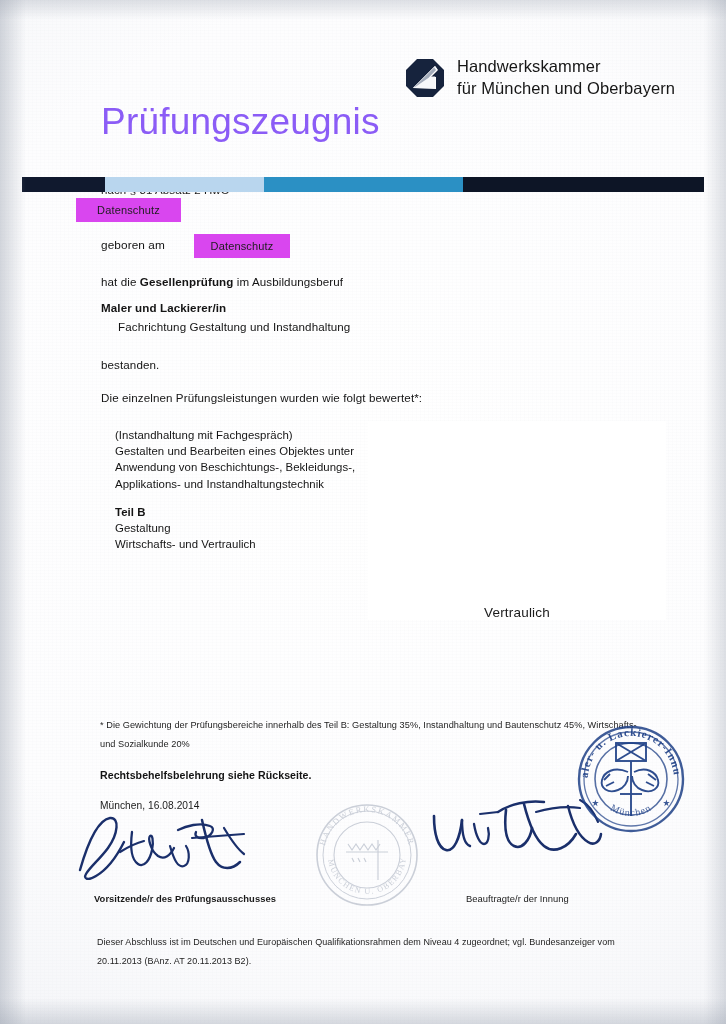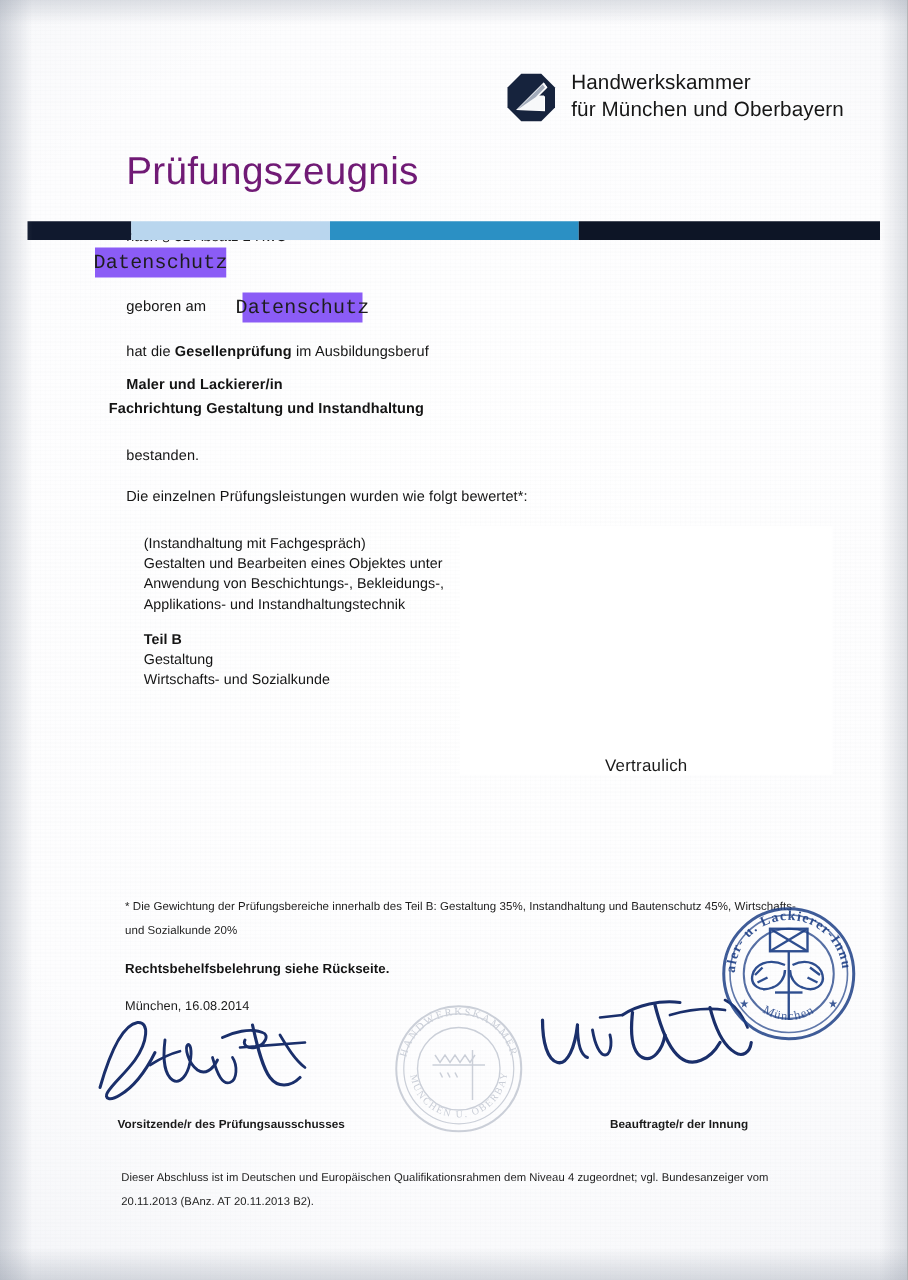--- a/index.html
+++ b/index.html
@@ -70,24 +70,24 @@
     color: #161616;
     letter-spacing: .1px;
     font-weight: 400;
   }
   .logo-text .l1, .logo-text .l2 { display: block; white-space: nowrap; }
 
   
   .doc-title {
     position: absolute;
     left: 101px;
-    top: 121px;
-    font-size: 31px;
+    top: 103px;
+    font-size: 37px;
     line-height: 1;
-    color: #701a75;
+    color: #8b5cf6;
     letter-spacing: .2px;
     font-weight: 400;
   }
   .doc-subtitle {
     position: absolute;
     left: 101px;
     top: 144px;
     font-size: 11.5px;
     color: #1b1b1b;
     font-weight: 400;
@@ -102,47 +102,46 @@
     top: 177px;
     width: 682px;
     height: 15px;
     display: flex;
   }
   .color-bar .seg { height: 100%; }
 
   
   .redact {
     position: absolute;
-    background: #8b5cf6;
+    background: #d946ef;
     color: #1d1d1d;
-    font-size: 16px;
+    font-size: 11px;
     display: flex;
     align-items: center;
     justify-content: center;
     letter-spacing: .15px;
     box-shadow: 0 0 0 0 rgba(0,0,0,0);
-    font-family: Liberation Mono, monospace;
   }
   #redact-name  { left: 76px;  top: 198px; width: 105px; height: 24px; }
   #redact-birth { left: 194px; top: 234px; width: 96px;  height: 24px; }
 
   
   .body-line {
     position: absolute;
     font-size: 11.6px;
     color: #141414;
     letter-spacing: .1px;
     white-space: nowrap;
   }
   .b { font-weight: bold; }
 
   #ln-geboren { left: 101px; top: 238px; font-size: 11.8px; font-weight: normal; }
   #ln-hatdie  { left: 101px; top: 275px; }
   #ln-beruf   { left: 101px; top: 301px; font-weight: bold; }
-  #ln-fach    { left: 87px; top: 320px; font-weight: bold; }
+  #ln-fach    { left: 118px; top: 320px; font-weight: normal; }
   #ln-best    { left: 101px; top: 358px; }
   #ln-bewert  { left: 101px; top: 391px; }
 
   
   .results {
     position: absolute;
     left: 115px;
     top: 427px;
     width: 255px;
     font-size: 11.4px;
@@ -178,21 +177,21 @@
     color: #1d1d1d;
     letter-spacing: .05px;
     white-space: nowrap;
   }
   #fn-1 { left: 100px; top: 720px; }
   #fn-2 { left: 100px; top: 739px; }
   #ln-rechts { left: 100px; top: 769px; font-size: 10.6px; font-weight: bold; color: #141414; }
   #ln-ort    { left: 100px; top: 800px; font-size: 10.2px; color: #1b1b1b; }
 
   #cap-left  { left: 94px;  top: 893px; font-size: 9.4px; font-weight: bold; color: #1a1a1a; }
-  #cap-right { left: 488px; top: 893px; font-size: 9.4px; font-weight: bold; color: #1a1a1a; }
+  #cap-right { left: 466px; top: 893px; font-size: 9.4px; font-weight: normal; color: #1a1a1a; }
 
   #qual-1 { left: 97px; top: 937px; font-size: 9px; color: #1d1d1d; }
   #qual-2 { left: 97px; top: 956px; font-size: 9px; color: #1d1d1d; }
 
   
   .sig { position: absolute; pointer-events: none; }
   #sig-left  { left: 74px;  top: 812px; }
   #sig-right { left: 428px; top: 790px; }
   #stamp-innung { left: 570px; top: 718px; }
   #stamp-dry    { left: 308px; top: 796px; opacity: .50; }
@@ -247,21 +246,21 @@
     <div id="teil-a-lines">
         <div>(Instandhaltung mit Fachgespräch)</div>
         <div>Gestalten und Bearbeiten eines Objektes unter</div>
         <div>Anwendung von Beschichtungs-, Bekleidungs-,</div>
         <div>Applikations- und Instandhaltungstechnik</div>
       </div>
     <div class="gap"></div>
     <div class="head">Teil B</div>
     <div id="teil-b-lines">
         <div>Gestaltung</div>
-        <div>Wirtschafts- und Sozialkunde</div>
+        <div>Wirtschafts- und Vertraulich</div>
       </div>
   </div>
 
   <div class="vertraulich-box">
     <span class="label">Vertraulich</span>
   </div>
 
   <div class="fn" id="fn-1">* Die Gewichtung der Prüfungsbereiche innerhalb des Teil B: Gestaltung 35%, Instandhaltung und Bautenschutz 45%, Wirtschafts-</div>
   <div class="fn" id="fn-2">und Sozialkunde 20%</div>
   <div class="fn" id="ln-rechts">Rechtsbehelfsbelehrung siehe Rückseite.</div>

